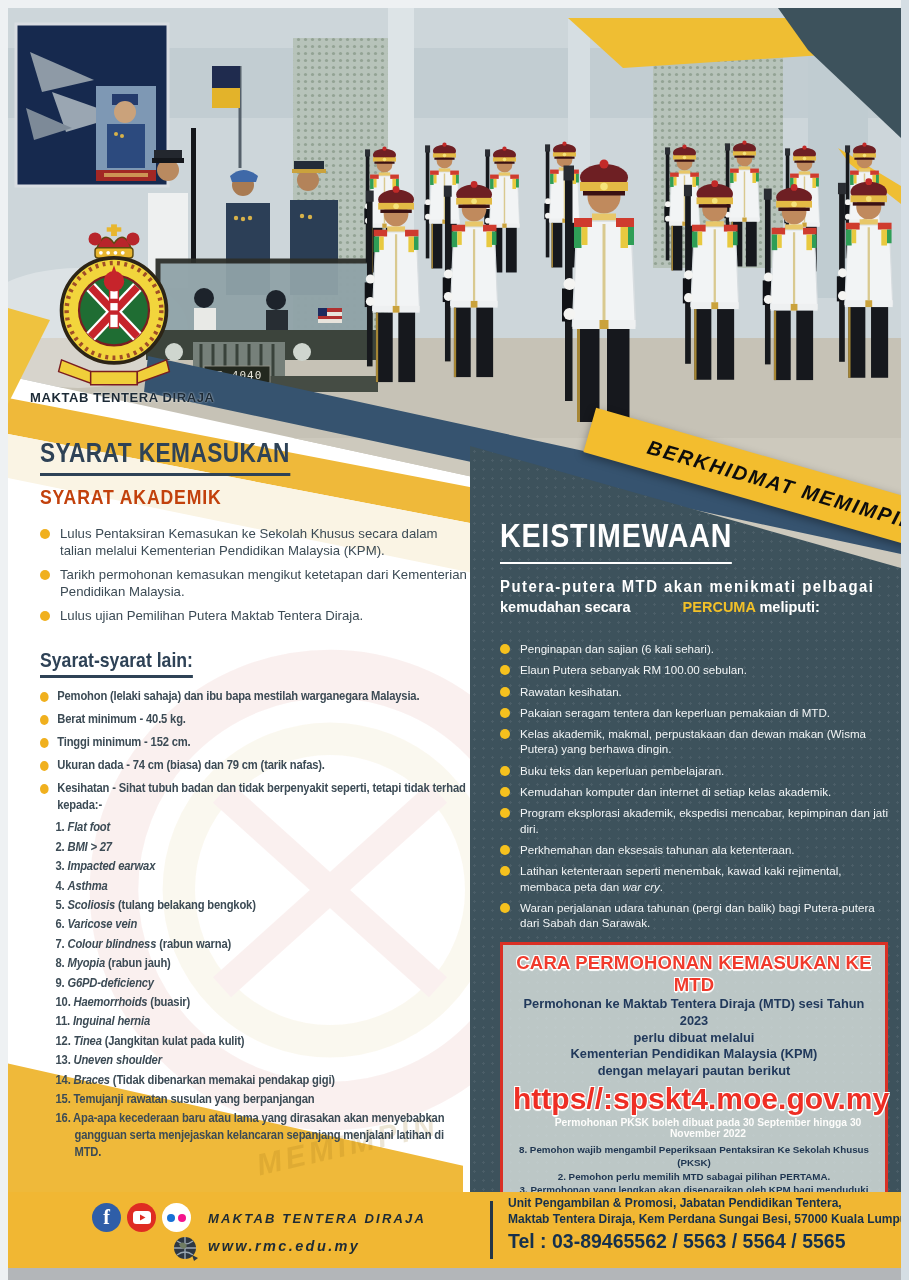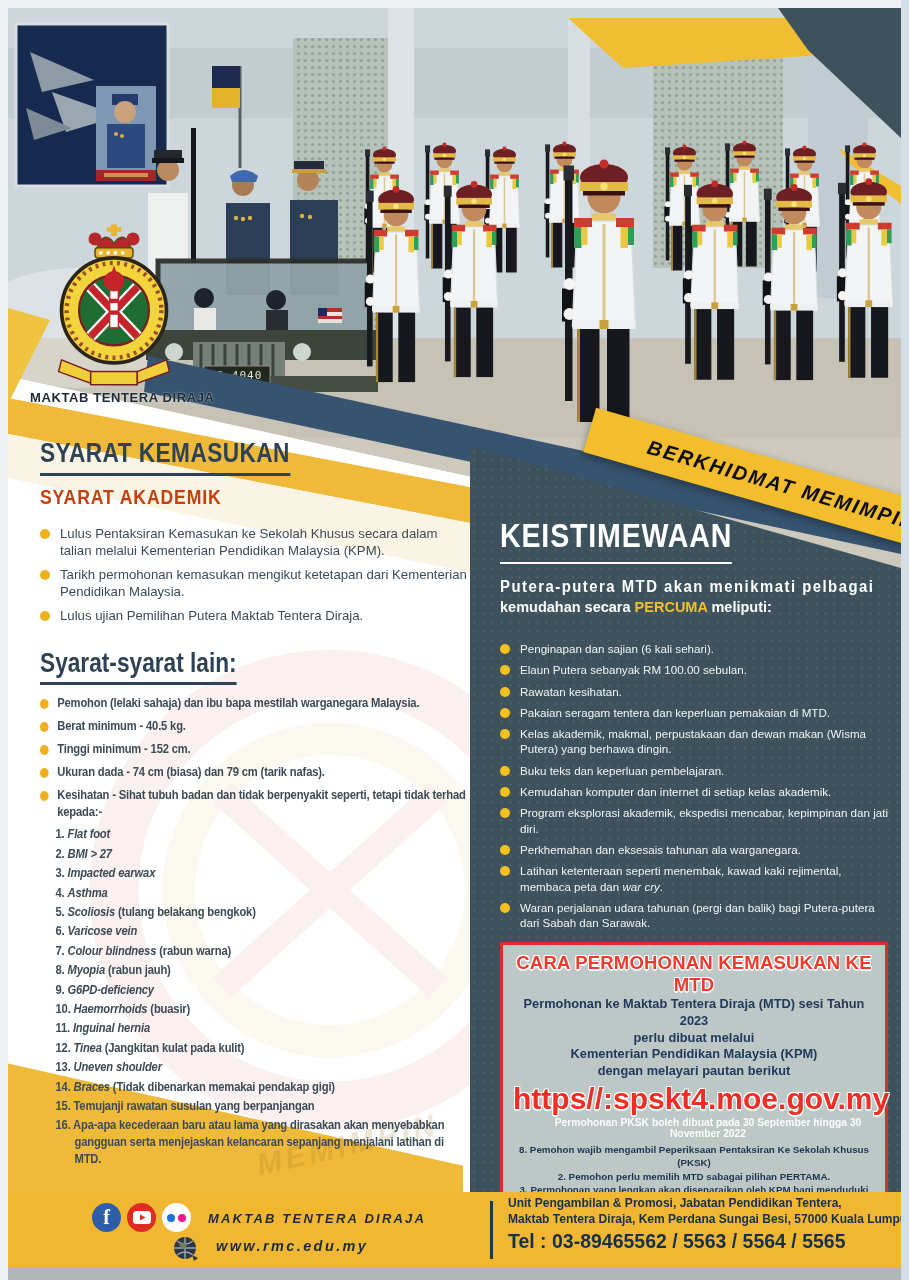--- a/index.html
+++ b/index.html
@@ -29,21 +29,21 @@
   h1.big .cond{border-bottom:3.5px solid #2e4256;padding-bottom:4px;}
   h2.sub{margin:9px 0 0 0;font-size:21px;font-weight:800;color:#c2410c;letter-spacing:1px;}
   .blist{list-style:none;margin:16px 0 0 0;padding:0;}
   .b-item{display:flex;margin-bottom:6px;}
   .dot{flex:0 0 10px;width:10px;height:10px;border-radius:50%;background:#f0b01e;margin:4px 10px 0 0;}
   .mono{font-family:Liberation Sans, sans-serif;font-size:13.2px;line-height:1.32;color:#3c4b55;}
   .lain-wrap{width:498px;transform:scaleX(.862);transform-origin:left top;}
   .lain-wrap .blist{margin-top:10px;}
   .sans-b{font-family:"Liberation Sans",sans-serif;font-weight:bold;font-size:13px;
           letter-spacing:-.2px;line-height:1.3;color:#3c4b55;}
-  h1.lain{margin:24px 0 0 0;font-size:27px;font-weight:800;color:#2e4256;}
+  h1.lain{margin:24px 0 0 0;font-size:21px;font-weight:800;color:#2e4256;}
   h1.lain .cond{border-bottom:3.5px solid #2e4256;padding-bottom:3px;}
   .hlist{list-style:none;margin:6px 0 0 18px;padding:0;}
   .h-item{padding-left:22px;text-indent:-22px;margin-bottom:2.5px;}
   .h-item em{font-style:italic;}
 
   
   .wedge{left:8px;top:1046px;width:455px;height:146px;background:#efb93a;z-index:2;
          clip-path:polygon(0 12%,100% 82%,100% 100%,0 100%);}
   .ghost-text{left:255px;top:1128px;z-index:3;transform:rotate(-13deg);font-size:30px;
               font-weight:800;font-style:italic;letter-spacing:4px;color:rgba(150,110,20,.18);}
@@ -55,21 +55,21 @@
          background-image:radial-gradient(rgba(255,255,255,.07) 1.2px,transparent 1.4px);
          background-size:9px 9px;
          clip-path:polygon(0 26px,100% 150px,100% 100%,0 100%);}
   .panel-inner{padding:96px 18px 0 30px;}
   h2.keist{margin:0;font-size:34px;font-weight:800;color:#fff;letter-spacing:1px;}
   h2.keist .cond{padding-bottom:7px;border-bottom:2.5px solid #fff;}
   .intro{margin-top:14px;color:#fff;}
   .intro .l1{font-size:16px;font-weight:bold;letter-spacing:1.6px;white-space:nowrap;
              display:inline-block;transform:scaleX(.93);transform-origin:left top;}
   .intro .l2{font-size:14.5px;font-weight:bold;margin-top:3px;}
-  .hl{color:#f2c028;}
+  .hl{color:#f2c028;margin-left:48px;}
   .ben{margin-top:26px;}
   .ben .blist{margin-top:0;}
   .ben .dot{background:#f5c11e;margin-top:3px;}
   .ben .mono{font-size:11.6px;color:#f2f5f6;line-height:1.32;}
 
   
   .apply{margin:12px 2px 0 0;border:3px solid #d93025;background:rgba(216,224,222,.82);
          text-align:center;padding:7px 10px 8px 10px;}
   .apply-title{font-size:18.5px;font-weight:800;color:#f03a2c;letter-spacing:.2px;
          text-shadow:-1px -1px 0 #fff,1px -1px 0 #fff,-1px 1px 0 #fff,1px 1px 0 #fff,0 2px 1px #fff;}
@@ -90,21 +90,21 @@
   .icons-row{position:absolute;left:84px;top:11px;display:flex;gap:6px;}
   .circle-ic{width:29px;height:29px;border-radius:50%;display:flex;align-items:center;justify-content:center;}
   .fb{background:#2f5ea8;color:#fff;font-weight:bold;font-family:"Liberation Serif",serif;font-size:20px;}
   .yt{background:#df2c22;}
   .fl{background:#fff;}
   .fl i{width:8px;height:8px;border-radius:50%;display:inline-block;}
   .org{position:absolute;left:200px;top:19px;font-size:13px;font-weight:bold;font-style:italic;
        letter-spacing:2.2px;color:#1e2b35;}
   .globe{position:absolute;left:164px;top:43px;}
   .site{position:absolute;left:200px;top:46px;font-size:14.5px;font-weight:bold;font-style:italic;
-        letter-spacing:2.4px;color:#1e2b35;margin-left:8px;}
+        letter-spacing:2.4px;color:#1e2b35;}
   .f-divider{position:absolute;left:482px;top:9px;width:2.5px;height:58px;background:#243648;}
   .f-right{position:absolute;left:500px;top:4px;width:392px;color:#15304d;}
   .f-right .a{font-size:12.4px;font-weight:bold;line-height:1.28;transform:scaleX(.97);transform-origin:left top;white-space:nowrap;}
   .f-right .tel{font-size:20.5px;font-weight:800;margin-top:1px;transform:scaleX(.95);transform-origin:left top;white-space:nowrap;}
   .strip{left:0;top:1268px;width:909px;height:12px;background:#b3b6b9;z-index:6;}
 </style>
 </head>
 <body>
 
 <div class="poster">
@@ -342,21 +342,21 @@
               <span class="mono txt"><span>Kemudahan komputer dan internet di setiap kelas akademik.</span><em></em><span></span></span>
             </li>
 
             <li class="b-item">
               <span class="dot"></span>
               <span class="mono txt"><span>Program eksplorasi akademik, ekspedisi mencabar, kepimpinan dan jati diri.</span><em></em><span></span></span>
             </li>
 
             <li class="b-item">
               <span class="dot"></span>
-              <span class="mono txt"><span>Perkhemahan dan eksesais tahunan ala warganegara.</span><em></em><span></span></span>
+              <span class="mono txt"><span>Perkhemahan dan eksesais tahunan ala ketenteraan.</span><em></em><span></span></span>
             </li>
 
             <li class="b-item">
               <span class="dot"></span>
               <span class="mono txt"><span>Latihan ketenteraan seperti menembak, kawad kaki rejimental, membaca peta dan </span><em>war cry</em><span>.</span></span>
             </li>
 
             <li class="b-item">
               <span class="dot"></span>
               <span class="mono txt"><span>Waran perjalanan udara tahunan (pergi dan balik) bagi Putera-putera dari Sabah dan Sarawak.</span><em></em><span></span></span>

